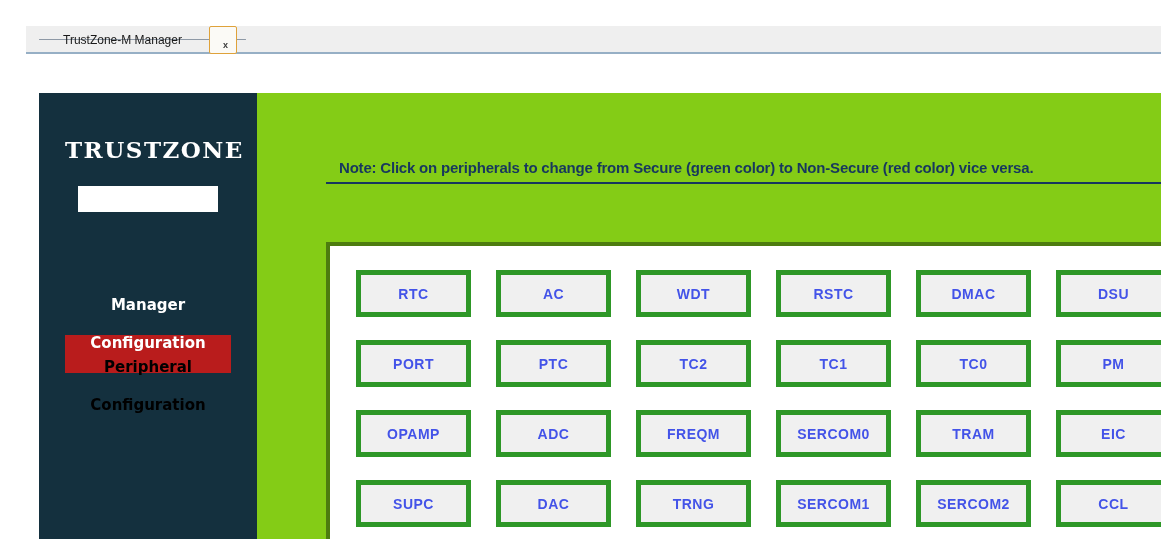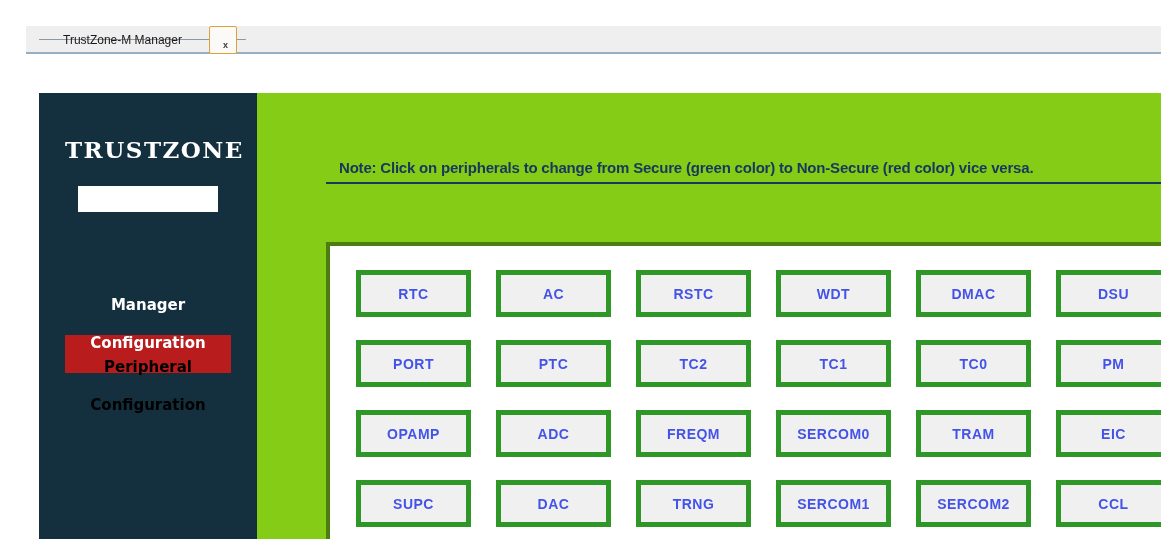--- a/index.html
+++ b/index.html
@@ -71,22 +71,22 @@
       <div class="nav-item selected">Peripheral Configuration</div>
     </div>
   </div>
 
   <div class="content">
     <div class="note">Note: Click on peripherals to change from Secure (green color) to Non-Secure (red color) vice versa.</div>
     <div class="panel">
       <div class="grid" id="peripheral-grid">
           <div class="peripheral">RTC</div>
           <div class="peripheral">AC</div>
+          <div class="peripheral">WDT</div>
           <div class="peripheral">RSTC</div>
-          <div class="peripheral">WDT</div>
           <div class="peripheral">DMAC</div>
           <div class="peripheral">DSU</div>
           <div class="peripheral">PORT</div>
           <div class="peripheral">PTC</div>
           <div class="peripheral">TC2</div>
           <div class="peripheral">TC1</div>
           <div class="peripheral">TC0</div>
           <div class="peripheral">PM</div>
           <div class="peripheral">OPAMP</div>
           <div class="peripheral">ADC</div>

